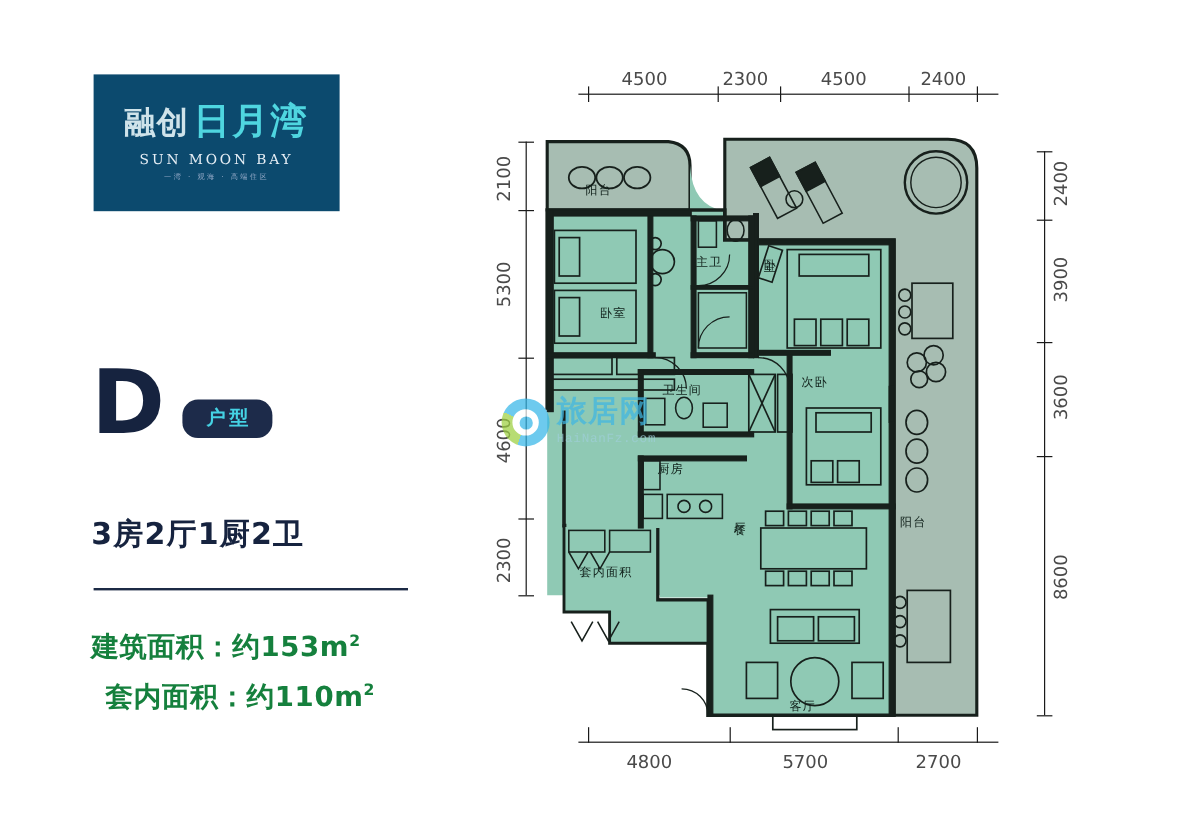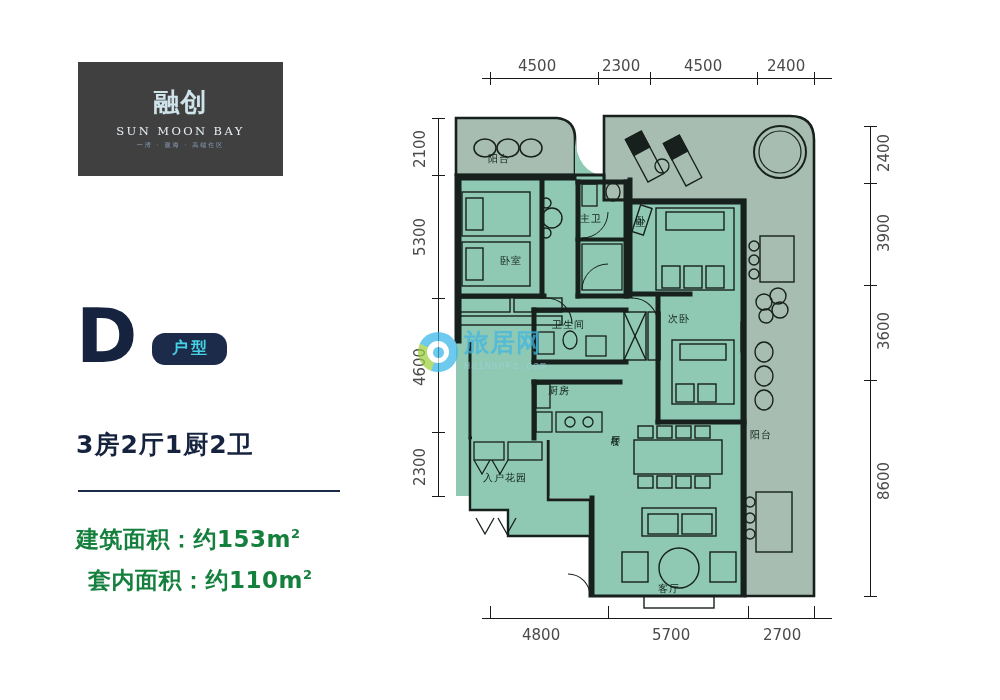--- a/index.html
+++ b/index.html
@@ -2,21 +2,21 @@
 <html><head>
 <meta charset="utf-8">
 <style>
   html,body{margin:0;padding:0;background:#ffffff;}
   body{width:1000px;height:700px;overflow:hidden;
        font-family:"DejaVu Sans","Liberation Sans",sans-serif;color:#1b2a44;}
   #root{position:relative;width:1000px;height:700px;background:#fff;}
 
   
   #logo-box{position:absolute;left:78px;top:62px;width:205px;height:114px;
-            background:#404040;display:flex;flex-direction:column;
+            background:#0c4a6e;display:flex;flex-direction:column;
             align-items:center;justify-content:center;}
   #logo-main{display:flex;align-items:baseline;gap:4px;line-height:1;}
   .logo-cn-a{font-size:26px;font-weight:700;color:#cfe3ea;letter-spacing:1px;
              font-family:"DejaVu Sans","Liberation Sans",sans-serif;}
   .logo-cn-b{font-size:30px;font-weight:700;color:#4fd6e0;letter-spacing:2px;}
   #logo-en{margin-top:9px;font-size:11.5px;letter-spacing:2.4px;color:#e6eef5;
            font-family:"DejaVu Serif","Liberation Serif",serif;}
   #logo-tag{margin-top:3px;font-size:6px;letter-spacing:2px;color:#8fa6c4;}
 
   #plan-letter{position:absolute;left:76px;top:305px;font-size:74px;font-weight:700;
@@ -72,20 +72,21 @@
   #wm-en{font-size:10.5px;color:#9fcfd9;letter-spacing:.6px;margin-top:2px;}
 </style>
 </head>
 <body>
 
 <div id="root">
 
   <div id="logo-box">
     <div id="logo-main">
       <span class="logo-cn-a">融创</span>
+      <span class="logo-cn-b">日月湾</span>
     </div>
     <div id="logo-en">SUN MOON BAY</div>
     <div id="logo-tag">一湾 · 观海 · 高端住区</div>
   </div>
 
   <div id="plan-letter">D</div>
   <div id="plan-badge">户型</div>
 
   <div class="divider" id="divider-1"></div>
 
@@ -340,21 +341,21 @@
       </g>
     </svg>
 
     <div class="rmlabel" style="left:88px;top:112px;">阳台</div>
     <div class="rmlabel" style="left:100px;top:214px;">卧室</div>
     <div class="rmlabel" style="left:180px;top:172px;">主卫</div>
     <div class="rmlabel stack" style="left:233px;top:168px;height:36px;">主卧</div>
     <div class="rmlabel" style="left:268px;top:272px;">次卧</div>
     <div class="rmlabel" style="left:152px;top:278px;">卫生间</div>
     <div class="rmlabel" style="left:148px;top:344px;">厨房</div>
-    <div class="rmlabel" style="left:83px;top:432px;width:30px;line-height:1.15;">入户花园</div>
+    <div class="rmlabel" style="left:83px;top:432px;width:30px;line-height:1.15;">套内面积</div>
     <div class="rmlabel stack" style="left:208px;top:388px;height:36px;">餐厅</div>
     <div class="rmlabel" style="left:258px;top:542px;">客厅</div>
     <div class="rmlabel" style="left:350px;top:388px;">阳台</div>
   </div>
 
   <div id="watermark">
     <div id="wm-ring"></div>
     <div id="wm-texts">
       <div id="wm-cn">旅居网</div>
       <div id="wm-en">HaiNanFz.com</div>

